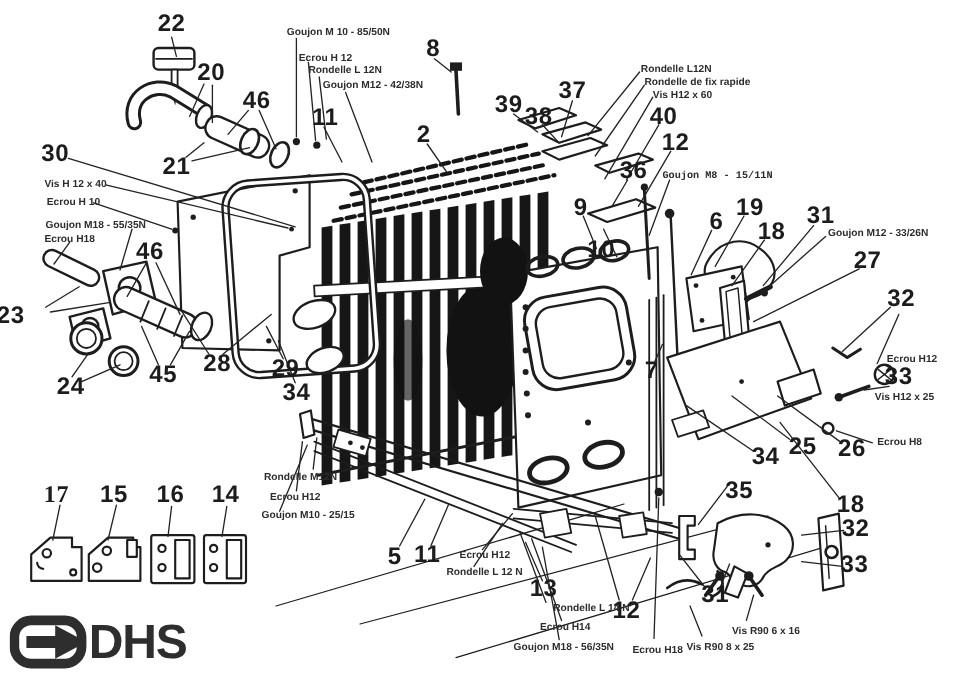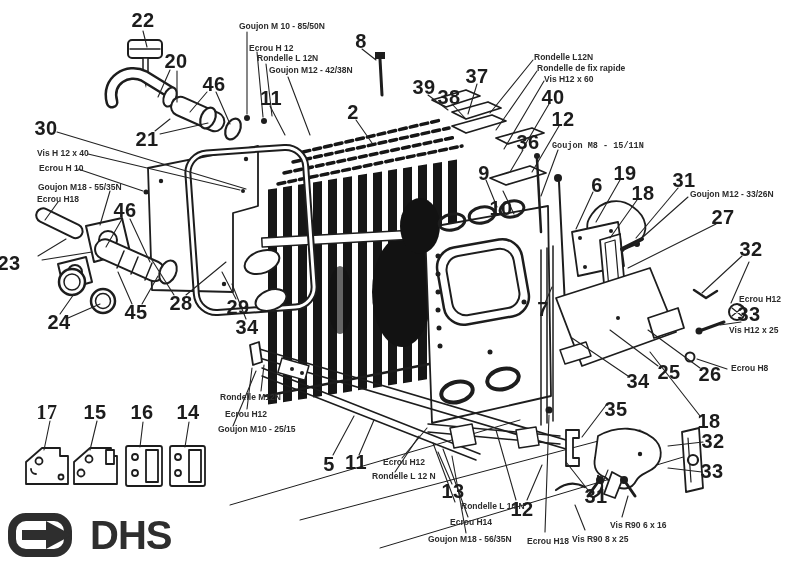--- a/index.html
+++ b/index.html
@@ -4,21 +4,21 @@
 <style>
   html,body{margin:0;padding:0;background:#fff;}
   #canvas{position:relative;width:800px;height:573px;background:#fff;overflow:hidden;
           font-family:"Liberation Sans",sans-serif;}
   #art{position:absolute;left:0;top:0;}
   .part-num{position:absolute;transform:translate(-50%,-50%);font-weight:700;
             font-size:20px;color:#1c1c1c;letter-spacing:.5px;line-height:1;
             font-family:"Liberation Sans",sans-serif;}
   .hw-label{position:absolute;font-size:8.5px;font-weight:700;color:#2c2c2c;
             white-space:nowrap;line-height:1;font-family:"Liberation Sans",sans-serif;}
-  #logo{position:absolute;left:8px;top:512px;display:flex;align-items:center;gap:16px;}
+  #logo{position:absolute;left:8px;top:512px;display:flex;align-items:center;gap:0;}
   #logo-text{font-size:40px;font-weight:700;color:#2e2e2e;letter-spacing:-1px;
              font-family:"Liberation Sans",sans-serif;}
 </style>
 </head>
 <body>
 
 <div id="canvas">
 
 <svg id="art" width="800" height="573" viewBox="0 0 800 573" stroke-linecap="round" stroke-linejoin="round">
 

